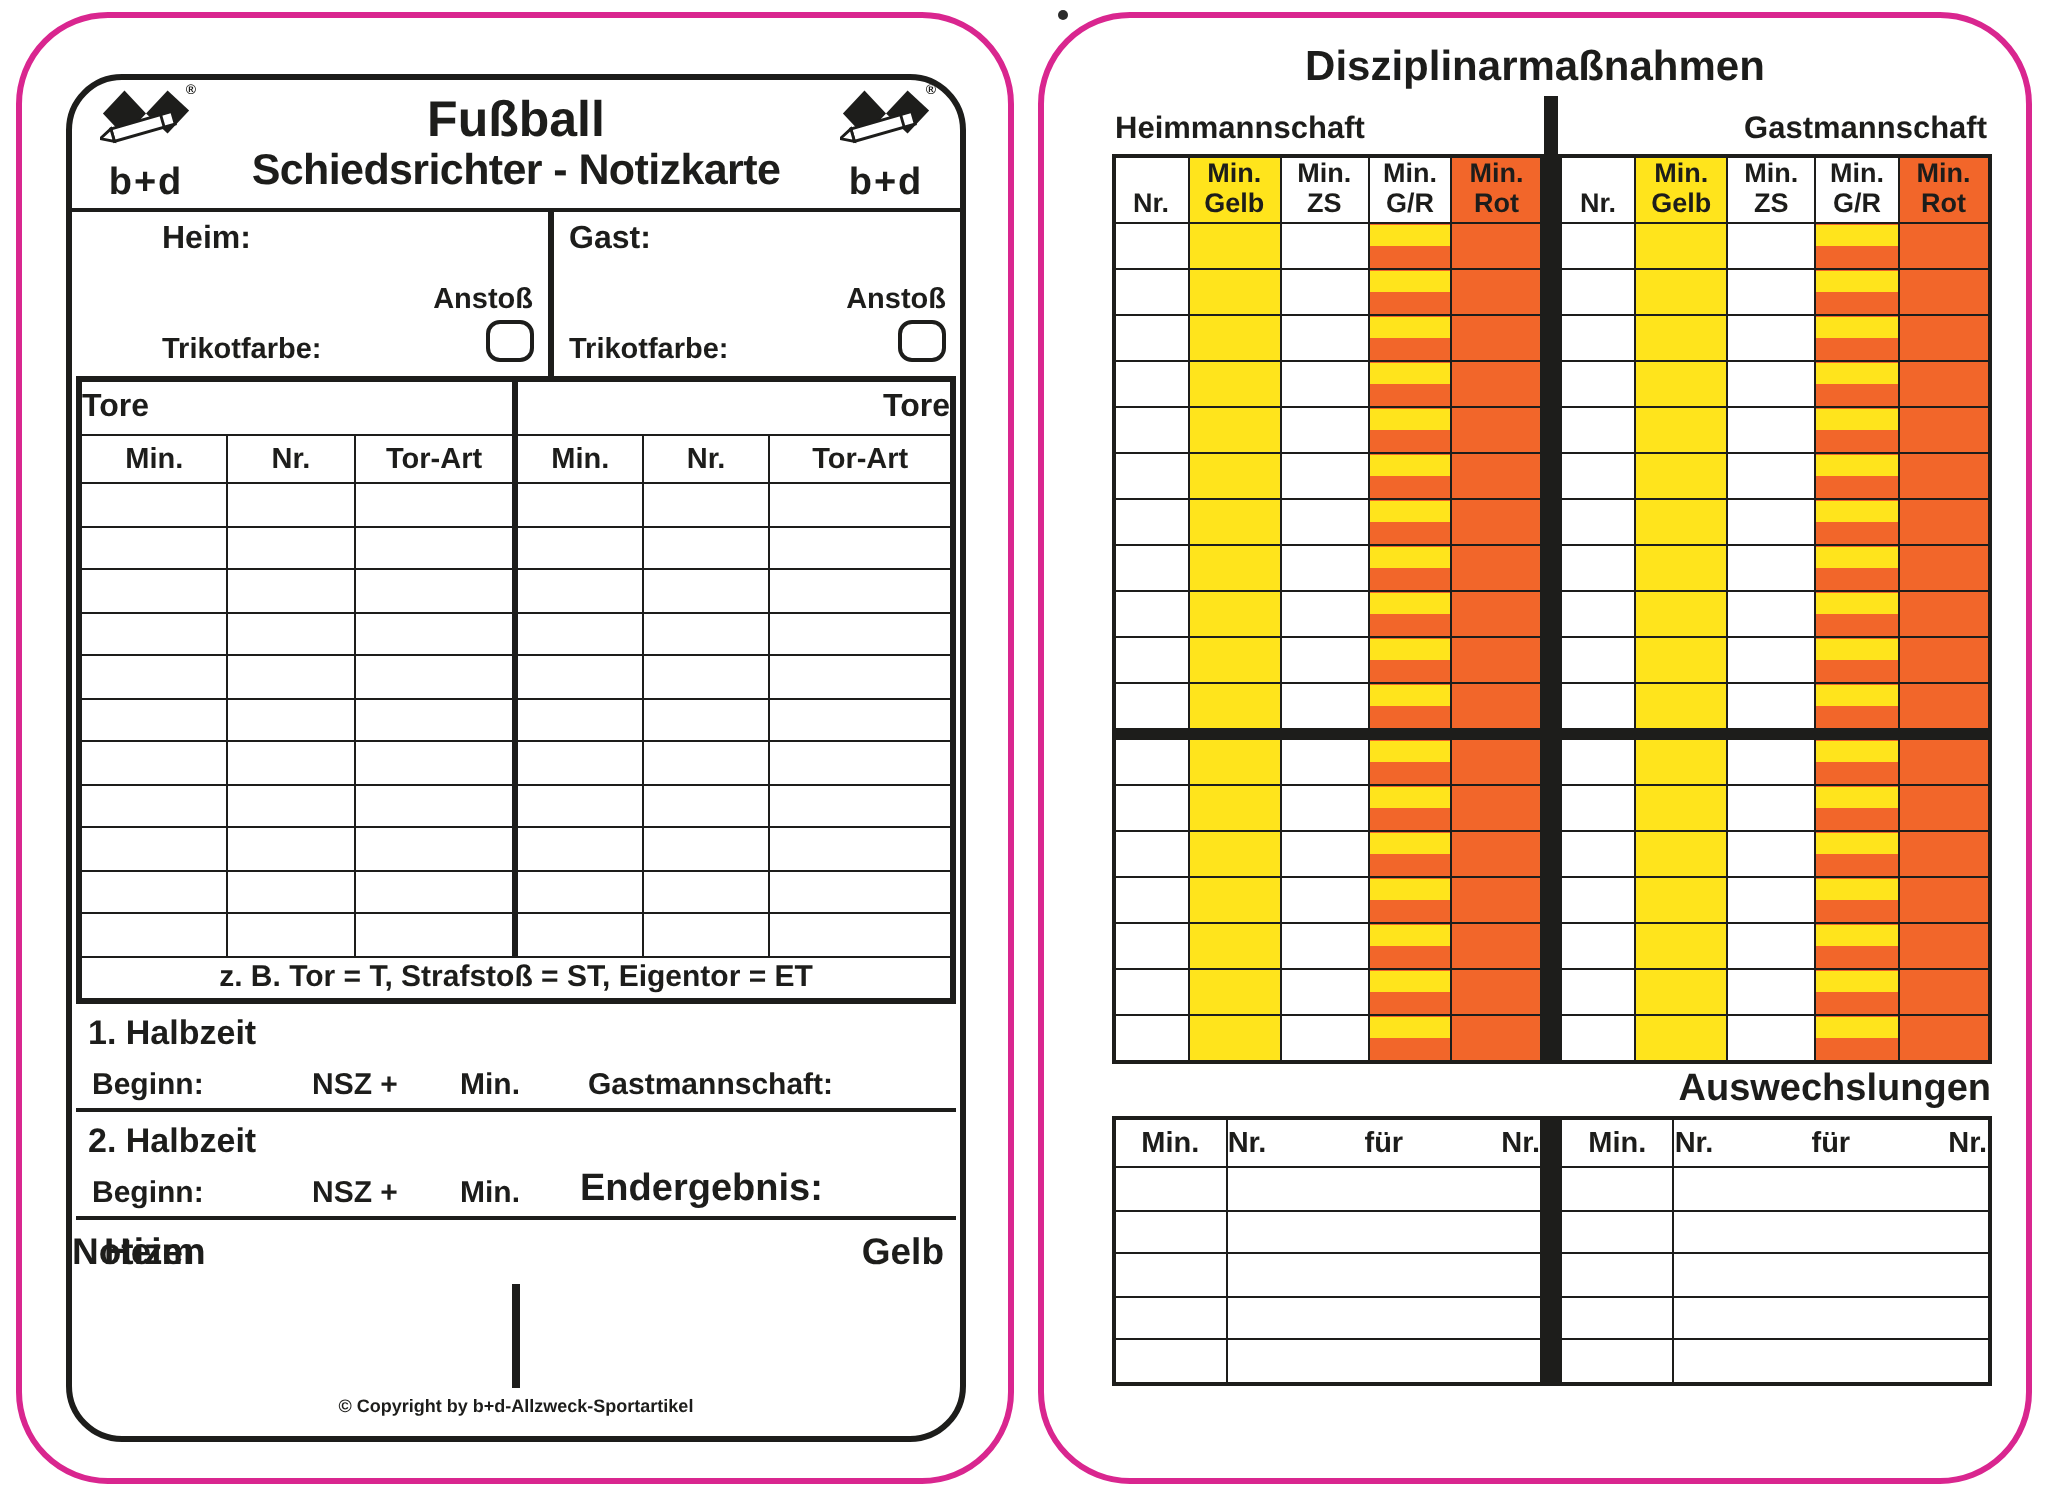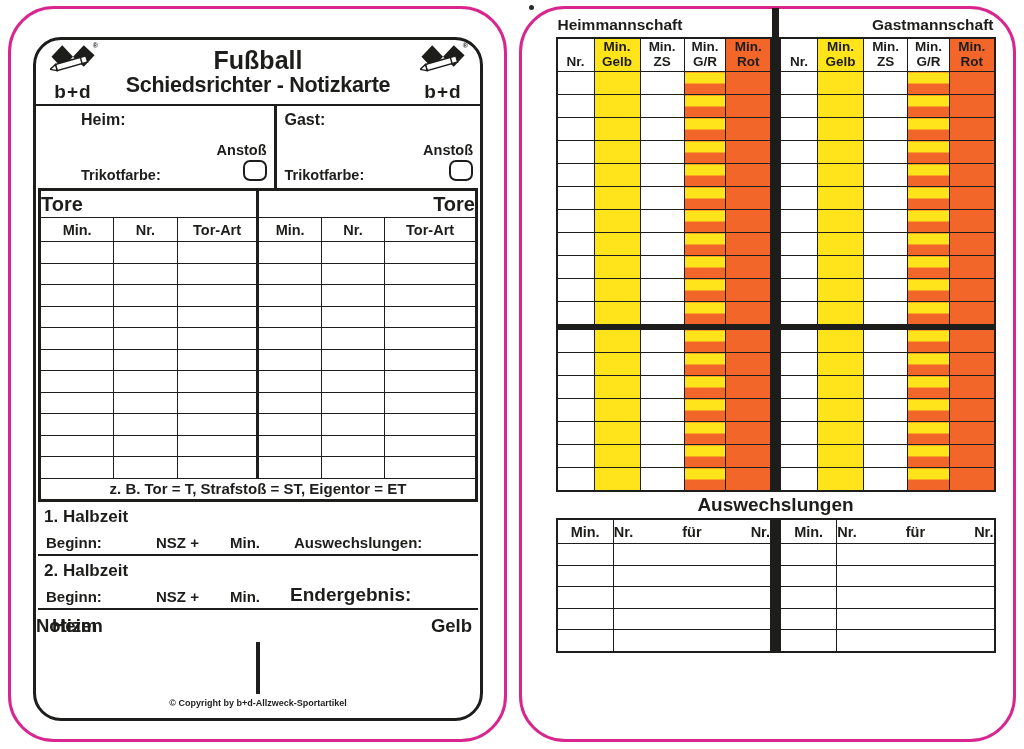--- a/index.html
+++ b/index.html
@@ -29,21 +29,21 @@
   .team-half.home{border-right:3px solid var(--ink);}
   .team-label{position:absolute;left:8px;top:5px;font-size:16px;}
   .kickoff-label{position:absolute;right:7px;top:36px;font-size:14.5px;}
   .kickoff-box{position:absolute;right:7px;top:54px;width:24px;height:21px;border:2.5px solid var(--ink);
                border-radius:7px;background:#fff;box-sizing:border-box;}
   .jersey-label{position:absolute;left:8px;bottom:5px;font-size:14.5px;}
 
   .tore-wrap{margin:0 2px;}
   table.tore{width:100%;border-collapse:collapse;border:3px solid var(--ink);table-layout:fixed;}
   table.tore td,table.tore th{border:1.6px solid var(--ink);padding:0;}
-  tr.tore-head td{height:26px;font-size:20px;}
+  tr.tore-head td{height:26px;font-size:16px;}
   td.tore-left{text-align:left;padding-left:8px;}
   td.tore-right{text-align:right;padding-right:8px;}
   tr.tore-cols th{height:23px;font-size:14.5px;text-align:center;}
   #tore-body td{height:20.5px;}
   tr.tore-foot td{height:20px;text-align:center;font-size:15px;}
   .mid{border-left:3.5px solid var(--ink) !important;}
 
   .hz-title{margin:5px 0 0 8px;font-size:17px;line-height:20px;}
   .hz-row{position:relative;margin:0 2px;height:27px;border-bottom:2.5px solid var(--ink);font-size:15px;}
   .hz-row span{position:absolute;bottom:3px;}
@@ -76,21 +76,21 @@
   table.disc-table td{height:22px;}
   .hdr-white{background:#fff;}
   .hdr-yellow{background:var(--yellow);}
   .hdr-orange{background:var(--orange);}
   .cell-white{background:#fff;}
   .cell-yellow{background:var(--yellow);}
   .cell-orange{background:var(--orange);}
   .cell-gr{background:linear-gradient(180deg,var(--yellow) 0%,var(--yellow) 48%,var(--orange) 48%,var(--orange) 100%);}
   tbody.break-band td{height:4px;background:var(--ink);border:none;}
 
-  .subs-title{height:26px;line-height:26px;text-align:center;font-size:19px;}
+  .subs-title{height:26px;line-height:26px;text-align:right;font-size:19px;}
   .subs-flex{display:flex;align-items:stretch;}
   table.subs-table{width:216.5px;border-collapse:collapse;border:2.5px solid var(--ink);table-layout:fixed;}
   table.subs-table th,table.subs-table td{border:1.8px solid var(--ink);padding:0;}
   table.subs-table th{height:23px;font-size:14.5px;}
   table.subs-table td{height:20.5px;}
   .subs-min-col{width:26.5%;}
   th.subs-wide{padding:0 14px;}
   th.subs-wide .spread{display:flex;justify-content:space-between;align-items:center;}
 </style>
 </head>
@@ -270,21 +270,21 @@
             </tr>
           </tbody>
         </table>
       </div>
 
       <div class="hz-title">1. Halbzeit</div>
       <div class="hz-row">
         <span class="pos-begin">Beginn:</span>
         <span class="pos-nsz">NSZ +</span>
         <span class="pos-min">Min.</span>
-        <span class="pos-half">Auswechslungen:</span>
+        <span class="pos-half">Gastmannschaft:</span>
       </div>
 
       <div class="hz-title">2. Halbzeit</div>
       <div class="hz-row">
         <span class="pos-begin">Beginn:</span>
         <span class="pos-nsz">NSZ +</span>
         <span class="pos-min">Min.</span>
         <span class="pos-end">Endergebnis:</span>
       </div>
 
@@ -293,20 +293,21 @@
         <span class="nc">Notizen</span>
         <span class="nr">Gelb</span>
       </div>
       <div class="notes-divider"></div>
 
       <div class="copyright">© Copyright by b+d-Allzweck-Sportartikel</div>
     </div>
   </div>
 
   <div class="outline right">
+    <div class="rc-title">Disziplinarmaßnahmen</div>
     <div class="rc-main">
 
       <div class="teams-row">
         <span class="tn-home">Heimmannschaft</span>
         <div class="bar-top"></div>
         <span class="tn-guest">Gastmannschaft</span>
       </div>
 
       <div class="disc-flex">
         <table class="disc-table">

